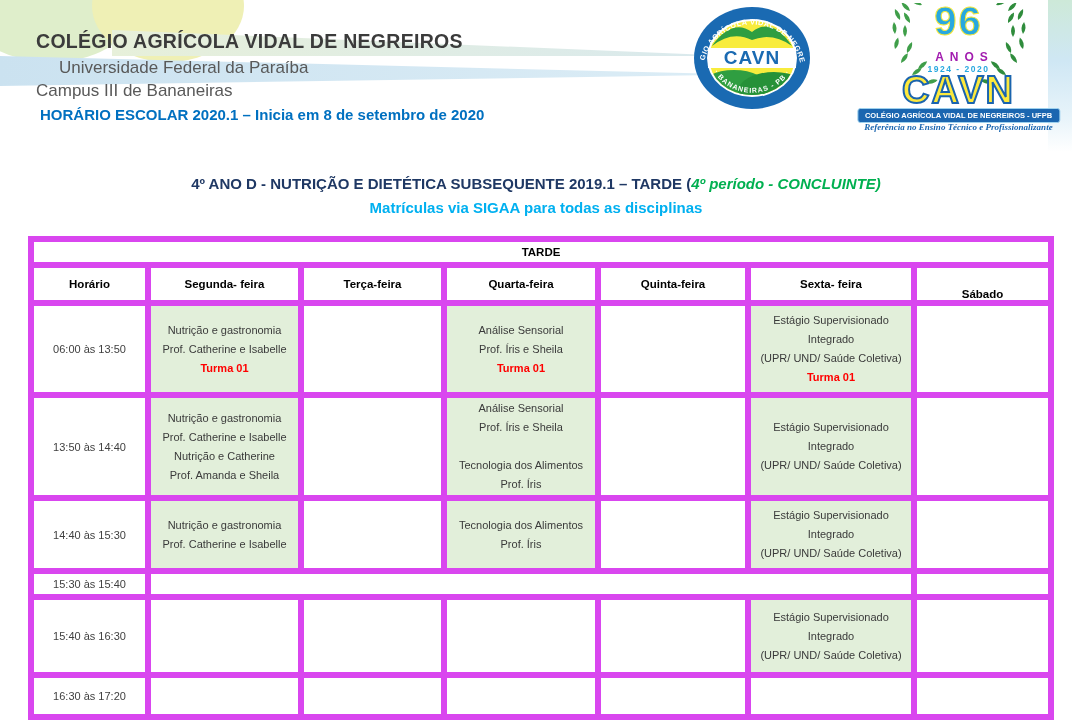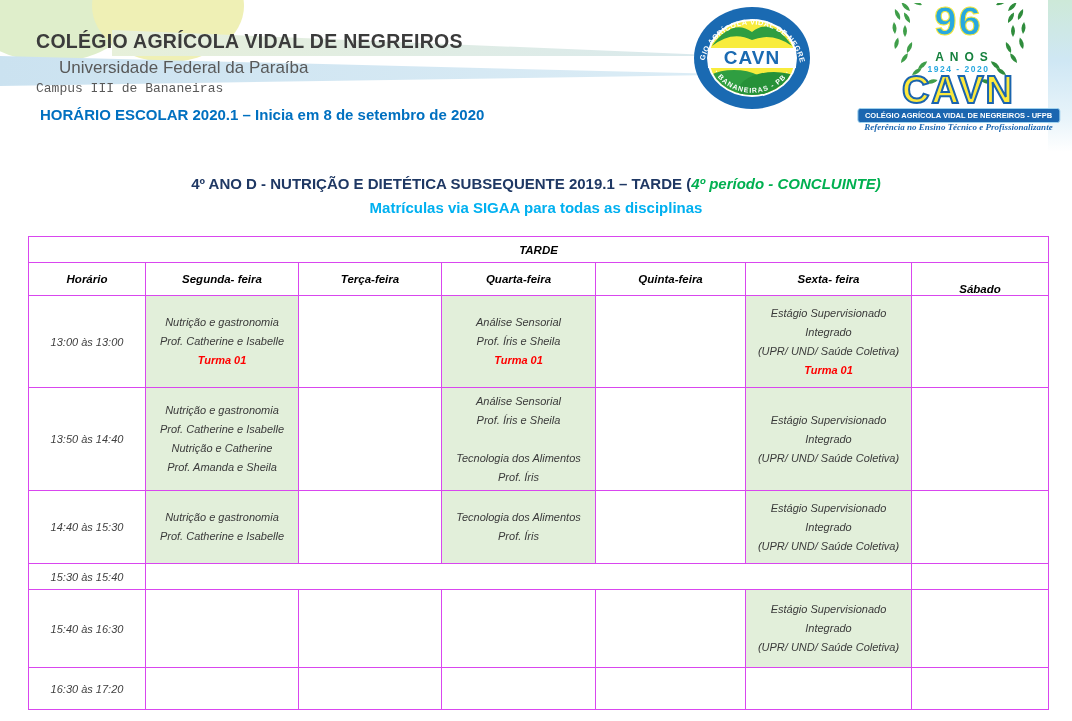--- a/index.html
+++ b/index.html
@@ -17,51 +17,51 @@
   .deco-wedge-blue { left:0; top:56px; width:746px; height:30px;
       background:linear-gradient(90deg,#cbe2f0 0%,#dcedf6 100%);
       clip-path:polygon(0 0, 0 100%, 100% 62%); }
   .deco-right-band { right:0; top:0; width:24px; height:152px;
       background:linear-gradient(180deg,#cde9d8 0%,#cfe7f4 40%,#e8f4fa 78%,#ffffff 100%); }
 
   
   .letterhead { position:absolute; z-index:3; left:0; top:0; width:700px; }
   .school   { position:absolute; left:36px; top:30px; font-size:19.5px; font-weight:bold; color:#3b3b3b; letter-spacing:.3px; white-space:nowrap; }
   .univ     { position:absolute; left:36px; top:58px; font-size:17px; color:#595959; white-space:nowrap;margin-left:23px; }
-  .campus   { position:absolute; left:36px; top:81px; font-size:13px; color:#595959; white-space:nowrap;font-family:Liberation Mono, monospace; }
+  .campus   { position:absolute; left:36px; top:81px; font-size:17px; color:#595959; white-space:nowrap; }
   .sched-hd { position:absolute; left:40px; top:106px; font-size:15px; font-weight:bold; color:#0070c0; white-space:nowrap; }
 
   
   .seal { position:absolute; z-index:3; left:692px; top:6px; width:120px; height:104px; }
 
   
   .anniv { position:absolute; z-index:3; left:856px; top:3px; width:205px; height:130px; text-align:center; }
   .anniv .wreath { position:absolute; left:18px; top:0; width:170px; height:85px; }
   .n96 { position:absolute; left:0; top:-4px; width:100%; font-size:40px; font-weight:bold; color:#28a8df;
          -webkit-text-stroke:1px #f5e73a; letter-spacing:2px; }
-  .anos { position:absolute; left:6px; top:47px; width:100%; font-size:12px; font-weight:bold; color:#15803d; letter-spacing:6px; }
+  .anos { position:absolute; left:6px; top:47px; width:100%; font-size:12px; font-weight:bold; color:#a21caf; letter-spacing:6px; }
   .yrs  { position:absolute; left:0; top:61px; width:100%; font-size:8.5px; font-weight:bold; color:#28a8df; letter-spacing:1.5px; }
   .cavn-big { position:absolute; left:0; top:66px; width:100%; font-size:38px; font-weight:900; color:#fde93c;
          -webkit-text-stroke:2px #1a64ae; letter-spacing:2px; }
   .banner { position:absolute; left:50%; top:105px; transform:translateX(-50%); background:#1b66b0; color:#fff;
          font-size:7.5px; font-weight:bold; padding:2px 7px; border-radius:3px; border:1px solid #9fd2ee; white-space:nowrap; }
   .tagline { position:absolute; left:50%; top:119px; transform:translateX(-50%); font-family:"Liberation Serif", serif;
          font-style:italic; font-weight:bold; color:#1b66b0; font-size:9px; white-space:nowrap; }
 
   
   .doc-title { position:absolute; z-index:2; left:0; top:175px; width:1072px; text-align:center;
          font-size:15px; font-weight:bold; color:#1f3864; }
   .doc-title .green { color:#00b050;font-style:italic; }
   .doc-subtitle { position:absolute; z-index:2; left:0; top:199px; width:1072px; text-align:center;
          font-size:15px; font-weight:bold; color:#00b0f0; }
 
   
   table.schedule { position:absolute; z-index:2; left:28px; top:236px; width:1020px;
          border-collapse:collapse; table-layout:fixed; border:1.5px solid #000; }
-  .schedule th, .schedule td { border:1px solid #d946ef; font-size:11px; text-align:center; vertical-align:middle; overflow:hidden;font-style:italic; }
+  .schedule th, .schedule td { border:6px solid #d946ef; font-size:11px; text-align:center; vertical-align:middle; overflow:hidden; }
   .schedule th.period { height:26px; font-size:11.5px; font-weight:bold; color:#000; }
   .schedule tr.days th { height:26px; font-size:11.5px; font-weight:bold; color:#000; }
   .schedule tr.days th.sab-th { vertical-align:top; padding-top:20px; }
   .schedule td.time-cell { color:#3f3f3f; }
   .schedule td.filled { background:#e2efda; }
   .schedule .line { line-height:19px; color:#3a3a3a; }
   .schedule .turma { line-height:19px; color:#ff0000; font-weight:bold; }
   tr.row-0 td { height:92px; }
   tr.row-1 td { height:103px; }
   tr.row-2 td { height:73px; }
@@ -177,21 +177,21 @@
         <th>Segunda- feira</th>
         <th>Terça-feira</th>
         <th>Quarta-feira</th>
         <th>Quinta-feira</th>
         <th>Sexta- feira</th>
         <th class="sab-th">Sábado</th>
       </tr>
     </thead>
     <tbody>
         <tr class="row-0">
-          <td class="time-cell">13:00 às 13:00</td>
+          <td class="time-cell">06:00 às 13:50</td>
           <td class="filled">
             <div class="line">Nutrição e gastronomia</div>
             <div class="line">Prof. Catherine e Isabelle</div>
             <div class="turma">Turma 01</div>
           </td>
           <td></td>
           <td class="filled">
             <div class="line">Análise Sensorial</div>
             <div class="line">Prof. Íris e Sheila</div>
             <div class="turma">Turma 01</div>

